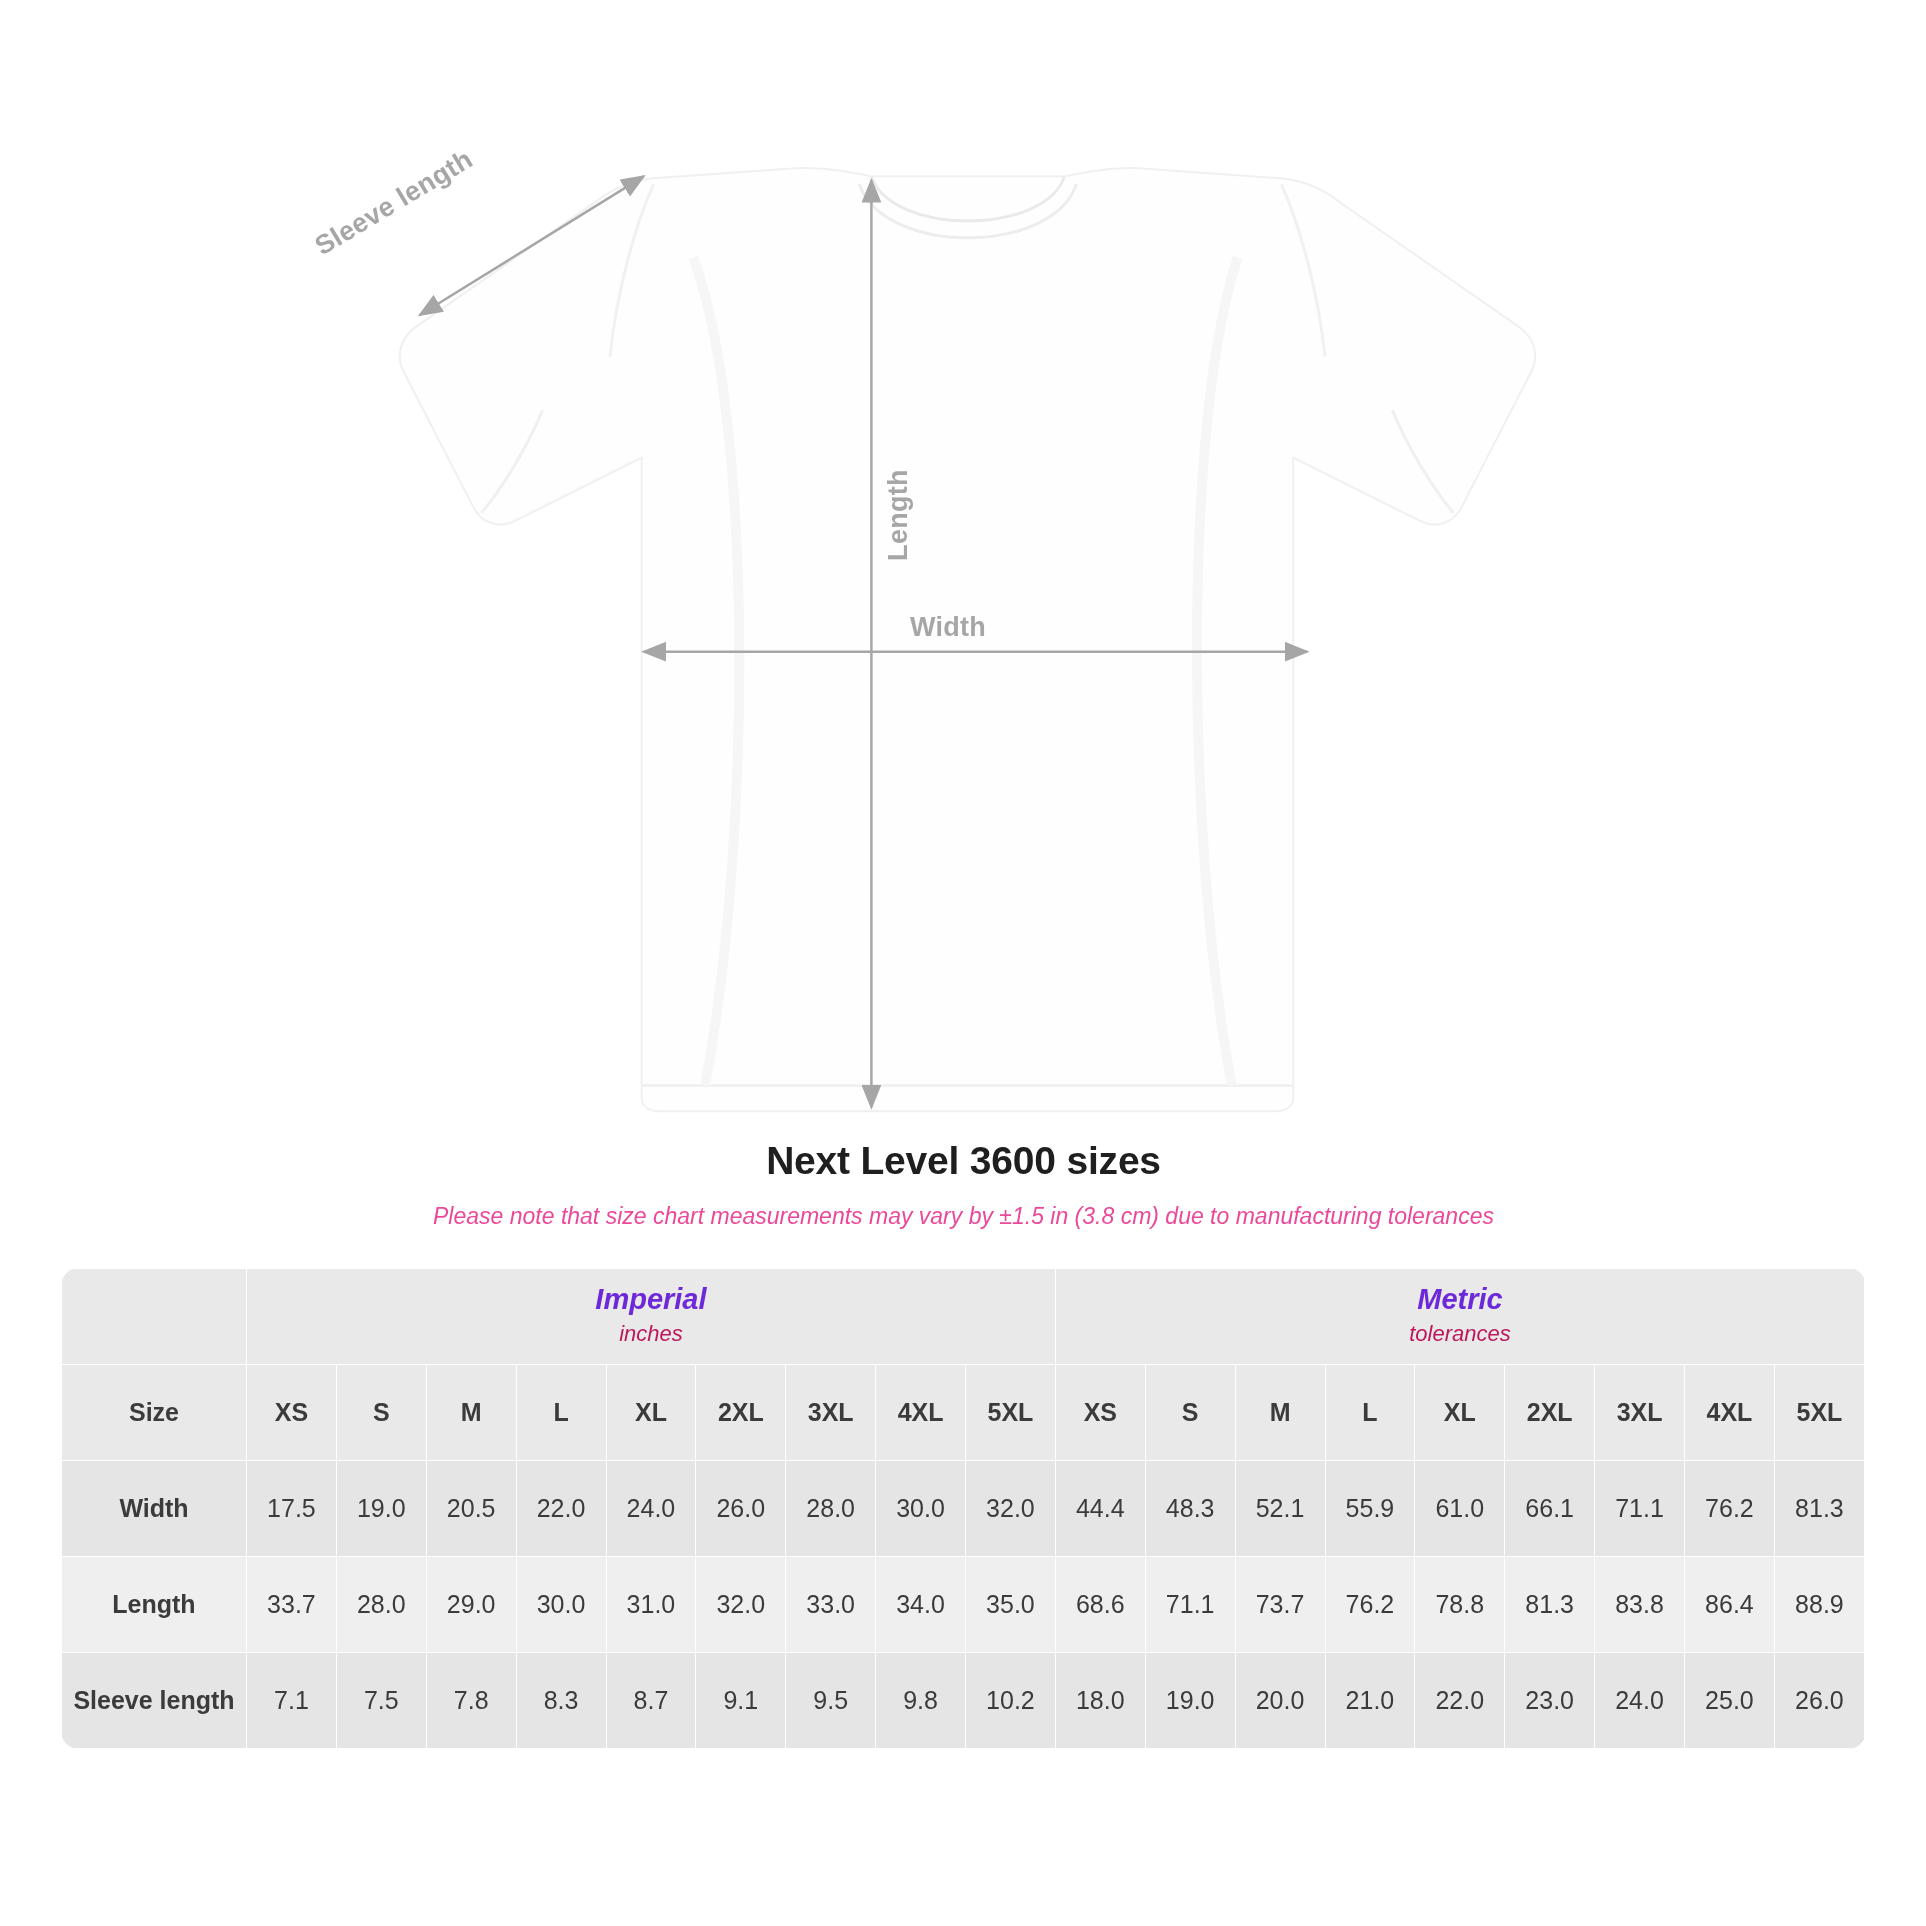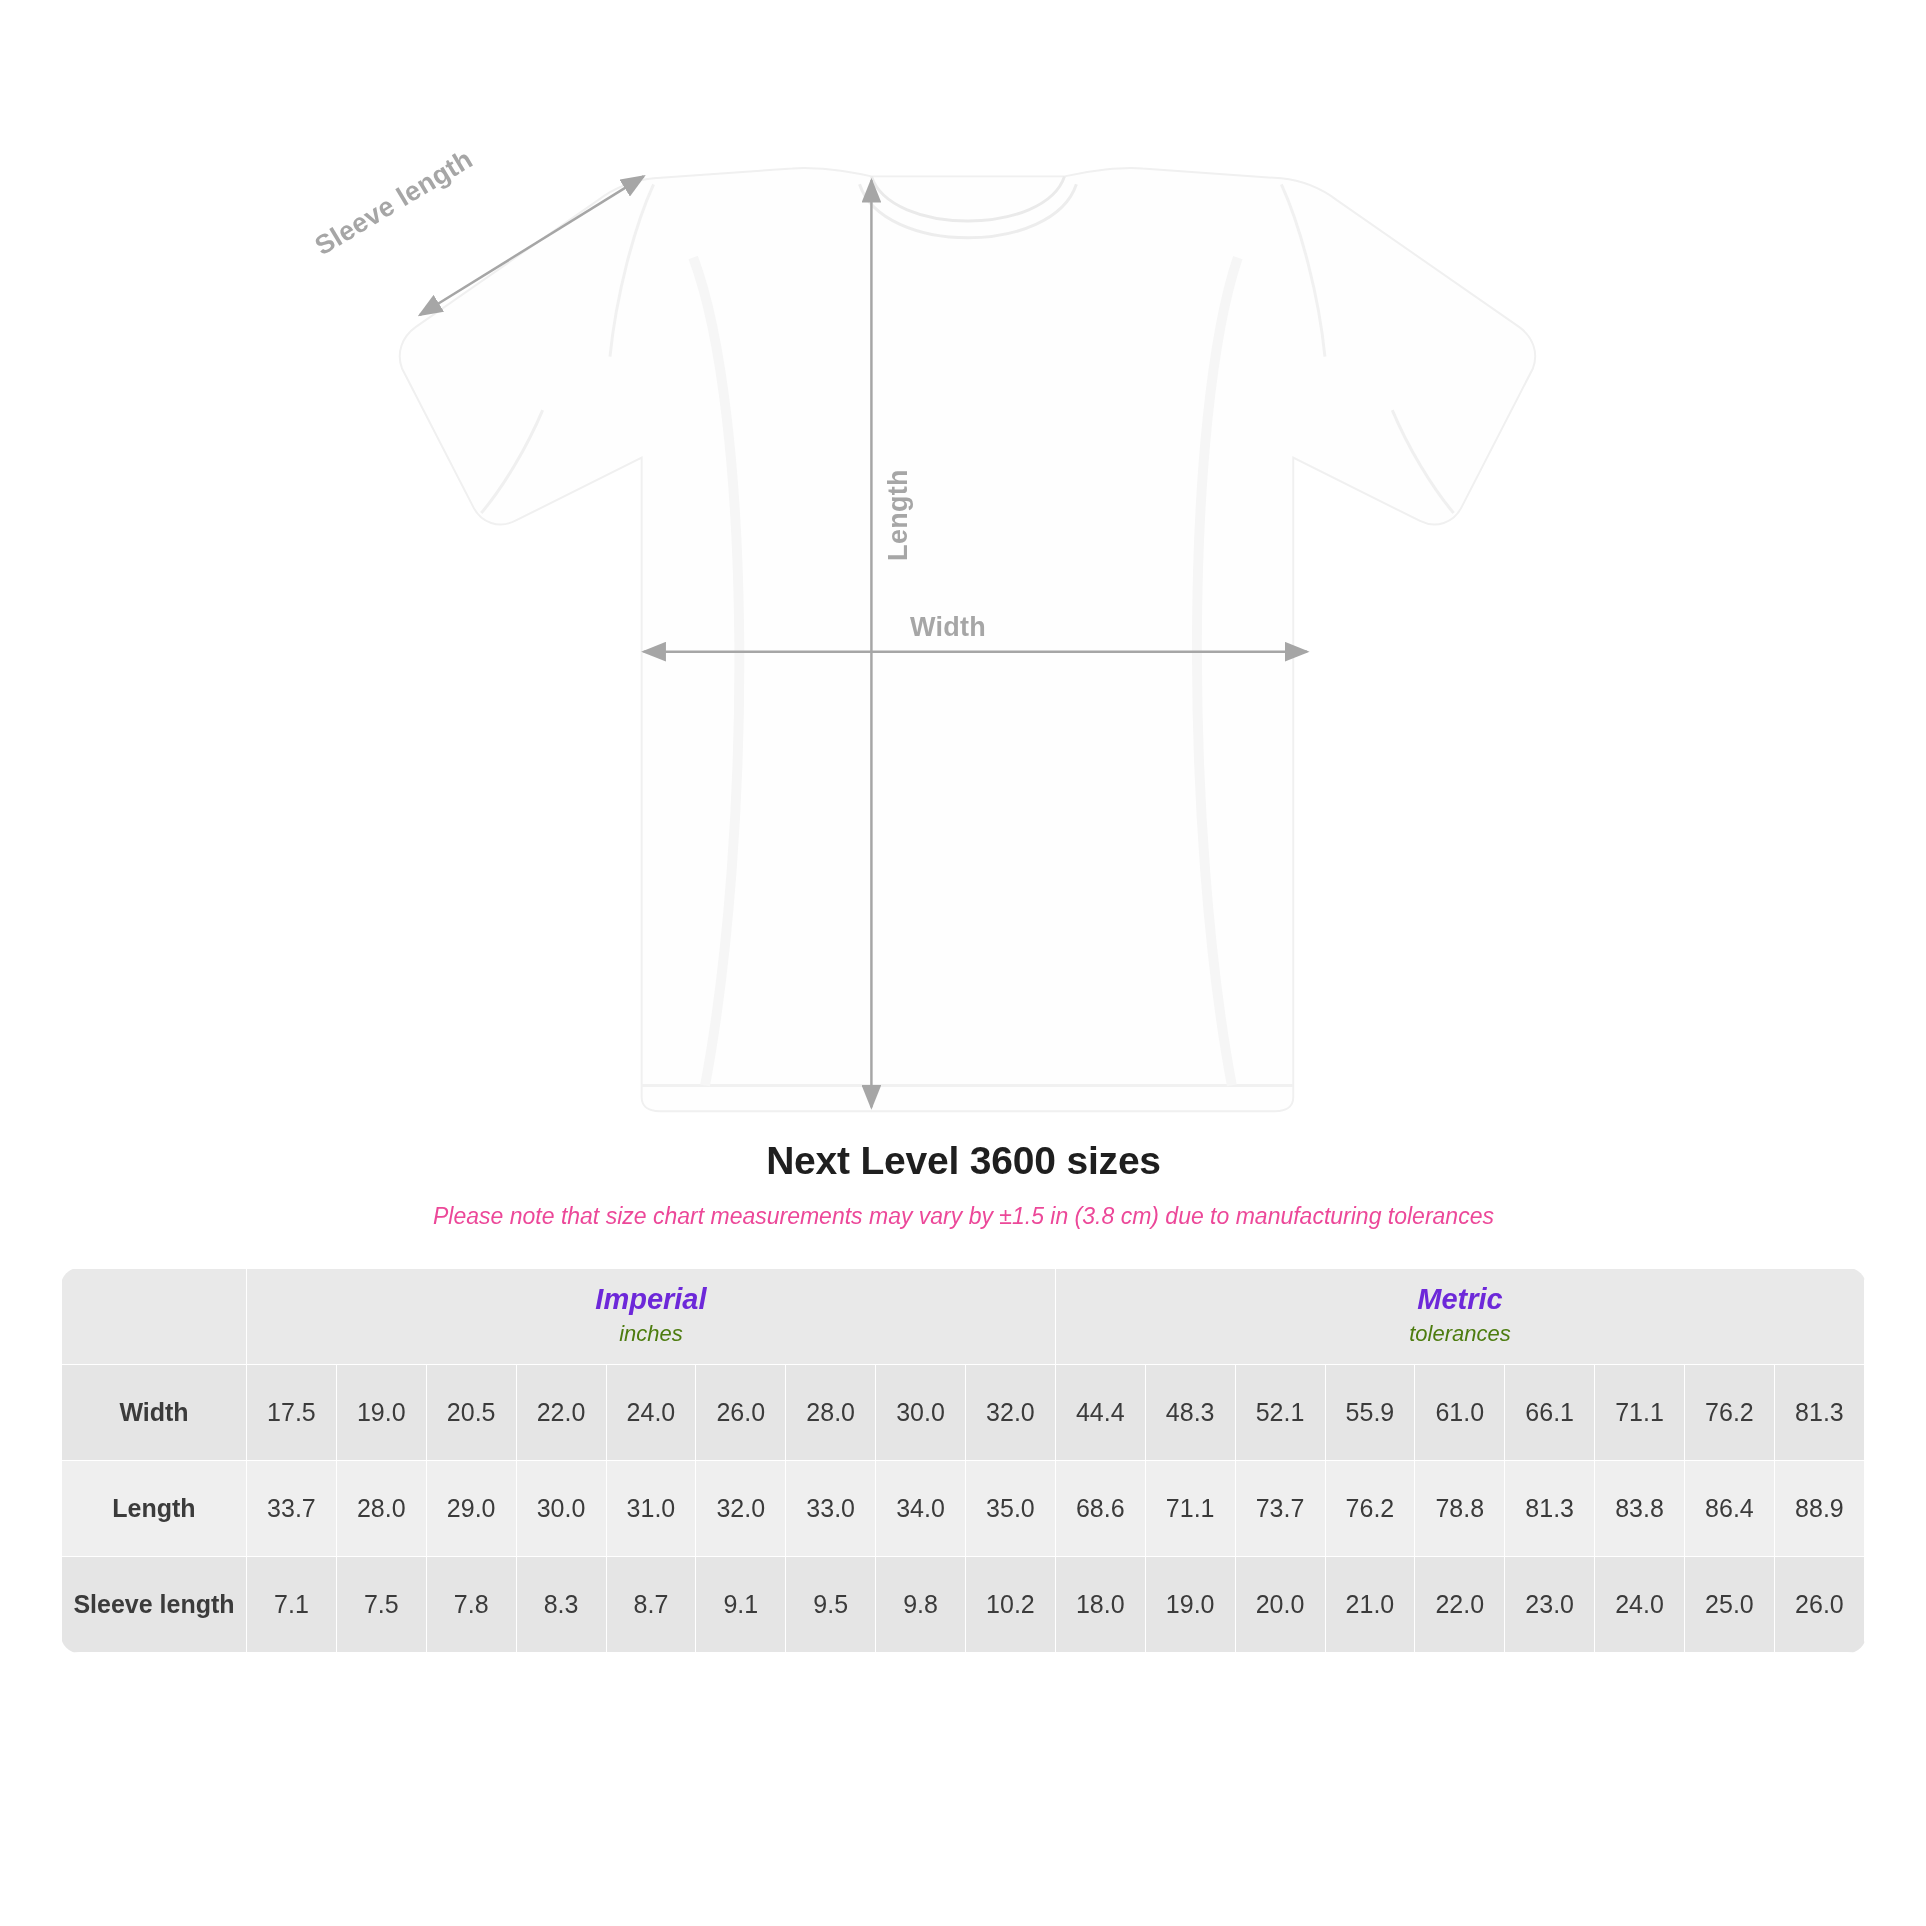--- a/index.html
+++ b/index.html
@@ -103,21 +103,21 @@
     font-size: 29px;
     font-style: italic;
     font-weight: bold;
     color: #6d28d9;
     line-height: 1.15;
     text-align: center;
   }
   .unit-sub {
     font-size: 22px;
     font-style: italic;
-    color: #4d7c0f;
+    color: #be185d;
     line-height: 1.5;
   }
   .unit-row td.corner { background: #e9e9e9; }
 
   .head-row td {
     background: #e9e9e9;
     font-weight: bold;
     color: #4a4a4a;
     font-size: 26px;
   }
@@ -216,20 +216,41 @@
             <td class="corner first-col"></td>
             <td colspan="9">
               <div class="unit-name">Imperial</div>
               <div class="unit-sub">inches</div>
             </td>
             <td colspan="9">
               <div class="unit-name">Metric</div>
               <div class="unit-sub">tolerances</div>
             </td>
           </tr>
+          <tr class="head-row">
+            <td class="first-col">Size</td>
+            <td class="data-col">XS</td>
+            <td class="data-col">S</td>
+            <td class="data-col">M</td>
+            <td class="data-col">L</td>
+            <td class="data-col">XL</td>
+            <td class="data-col">2XL</td>
+            <td class="data-col">3XL</td>
+            <td class="data-col">4XL</td>
+            <td class="data-col">5XL</td>
+            <td class="data-col">XS</td>
+            <td class="data-col">S</td>
+            <td class="data-col">M</td>
+            <td class="data-col">L</td>
+            <td class="data-col">XL</td>
+            <td class="data-col">2XL</td>
+            <td class="data-col">3XL</td>
+            <td class="data-col">4XL</td>
+            <td class="data-col">5XL</td>
+          </tr>
           <tr class="row-odd">
             <td class="rowhead first-col">Width</td>
             <td class="data-col">17.5</td>
             <td class="data-col">19.0</td>
             <td class="data-col">20.5</td>
             <td class="data-col">22.0</td>
             <td class="data-col">24.0</td>
             <td class="data-col">26.0</td>
             <td class="data-col">28.0</td>
             <td class="data-col">30.0</td>

